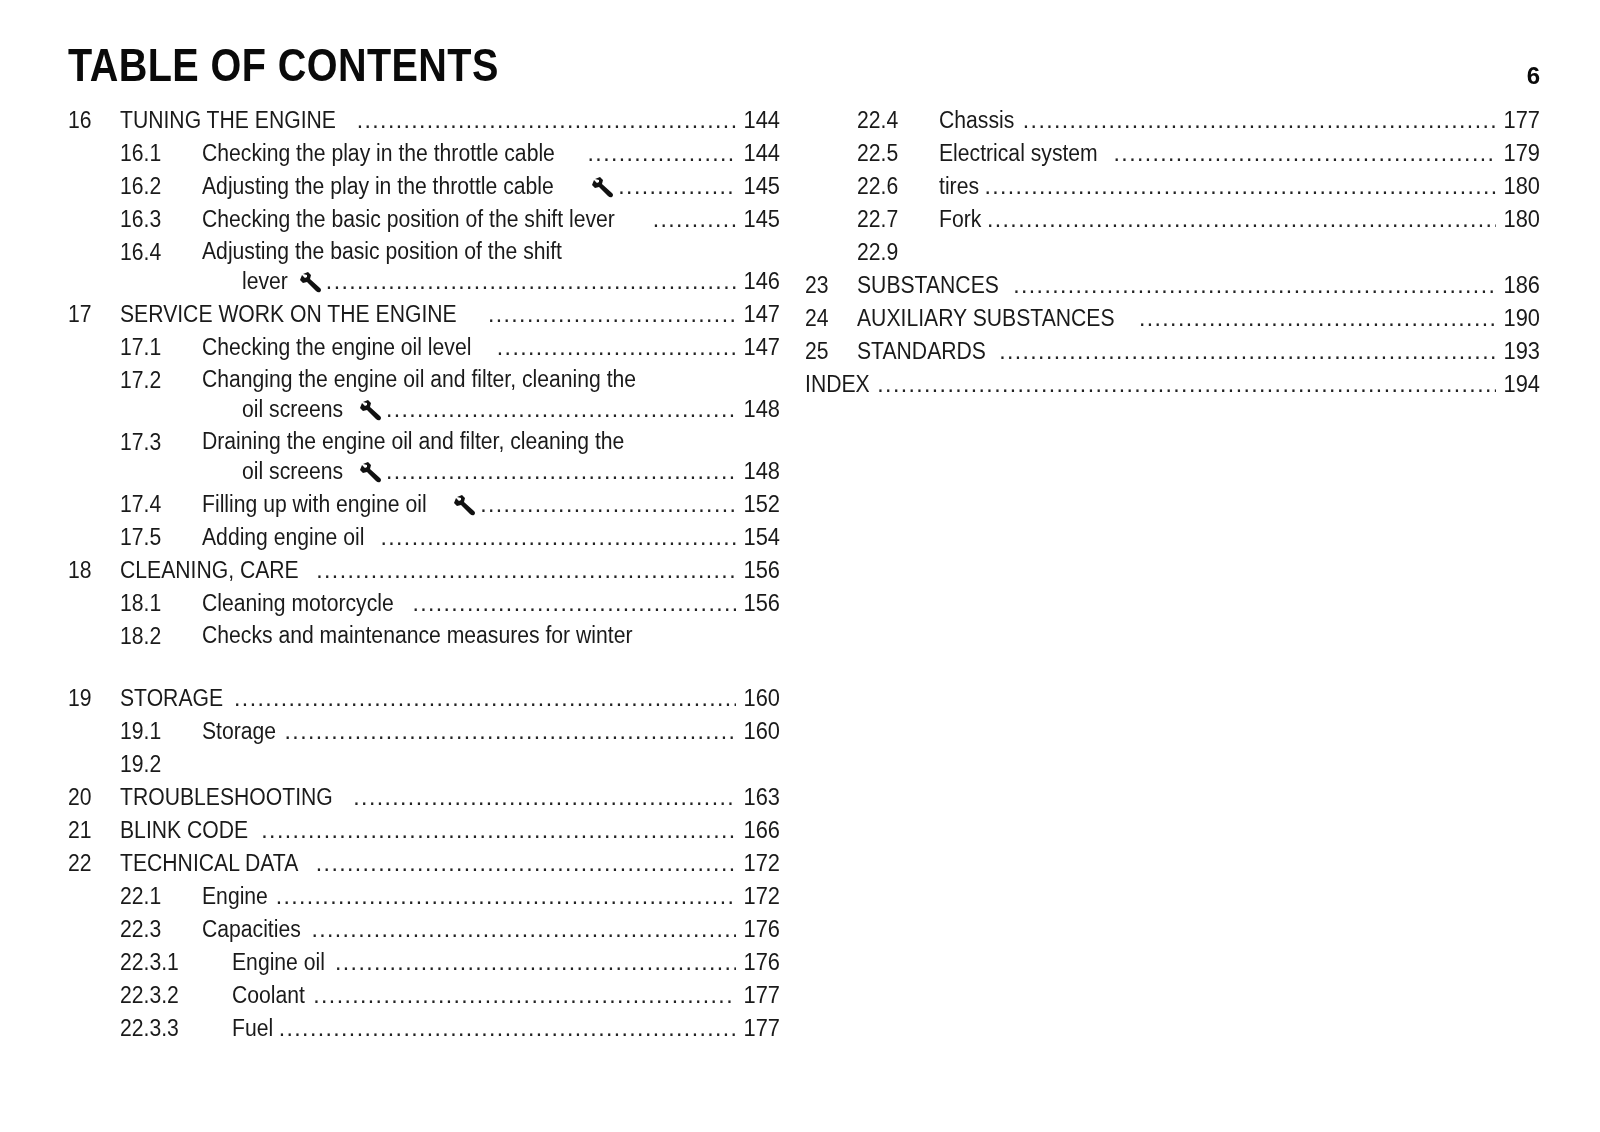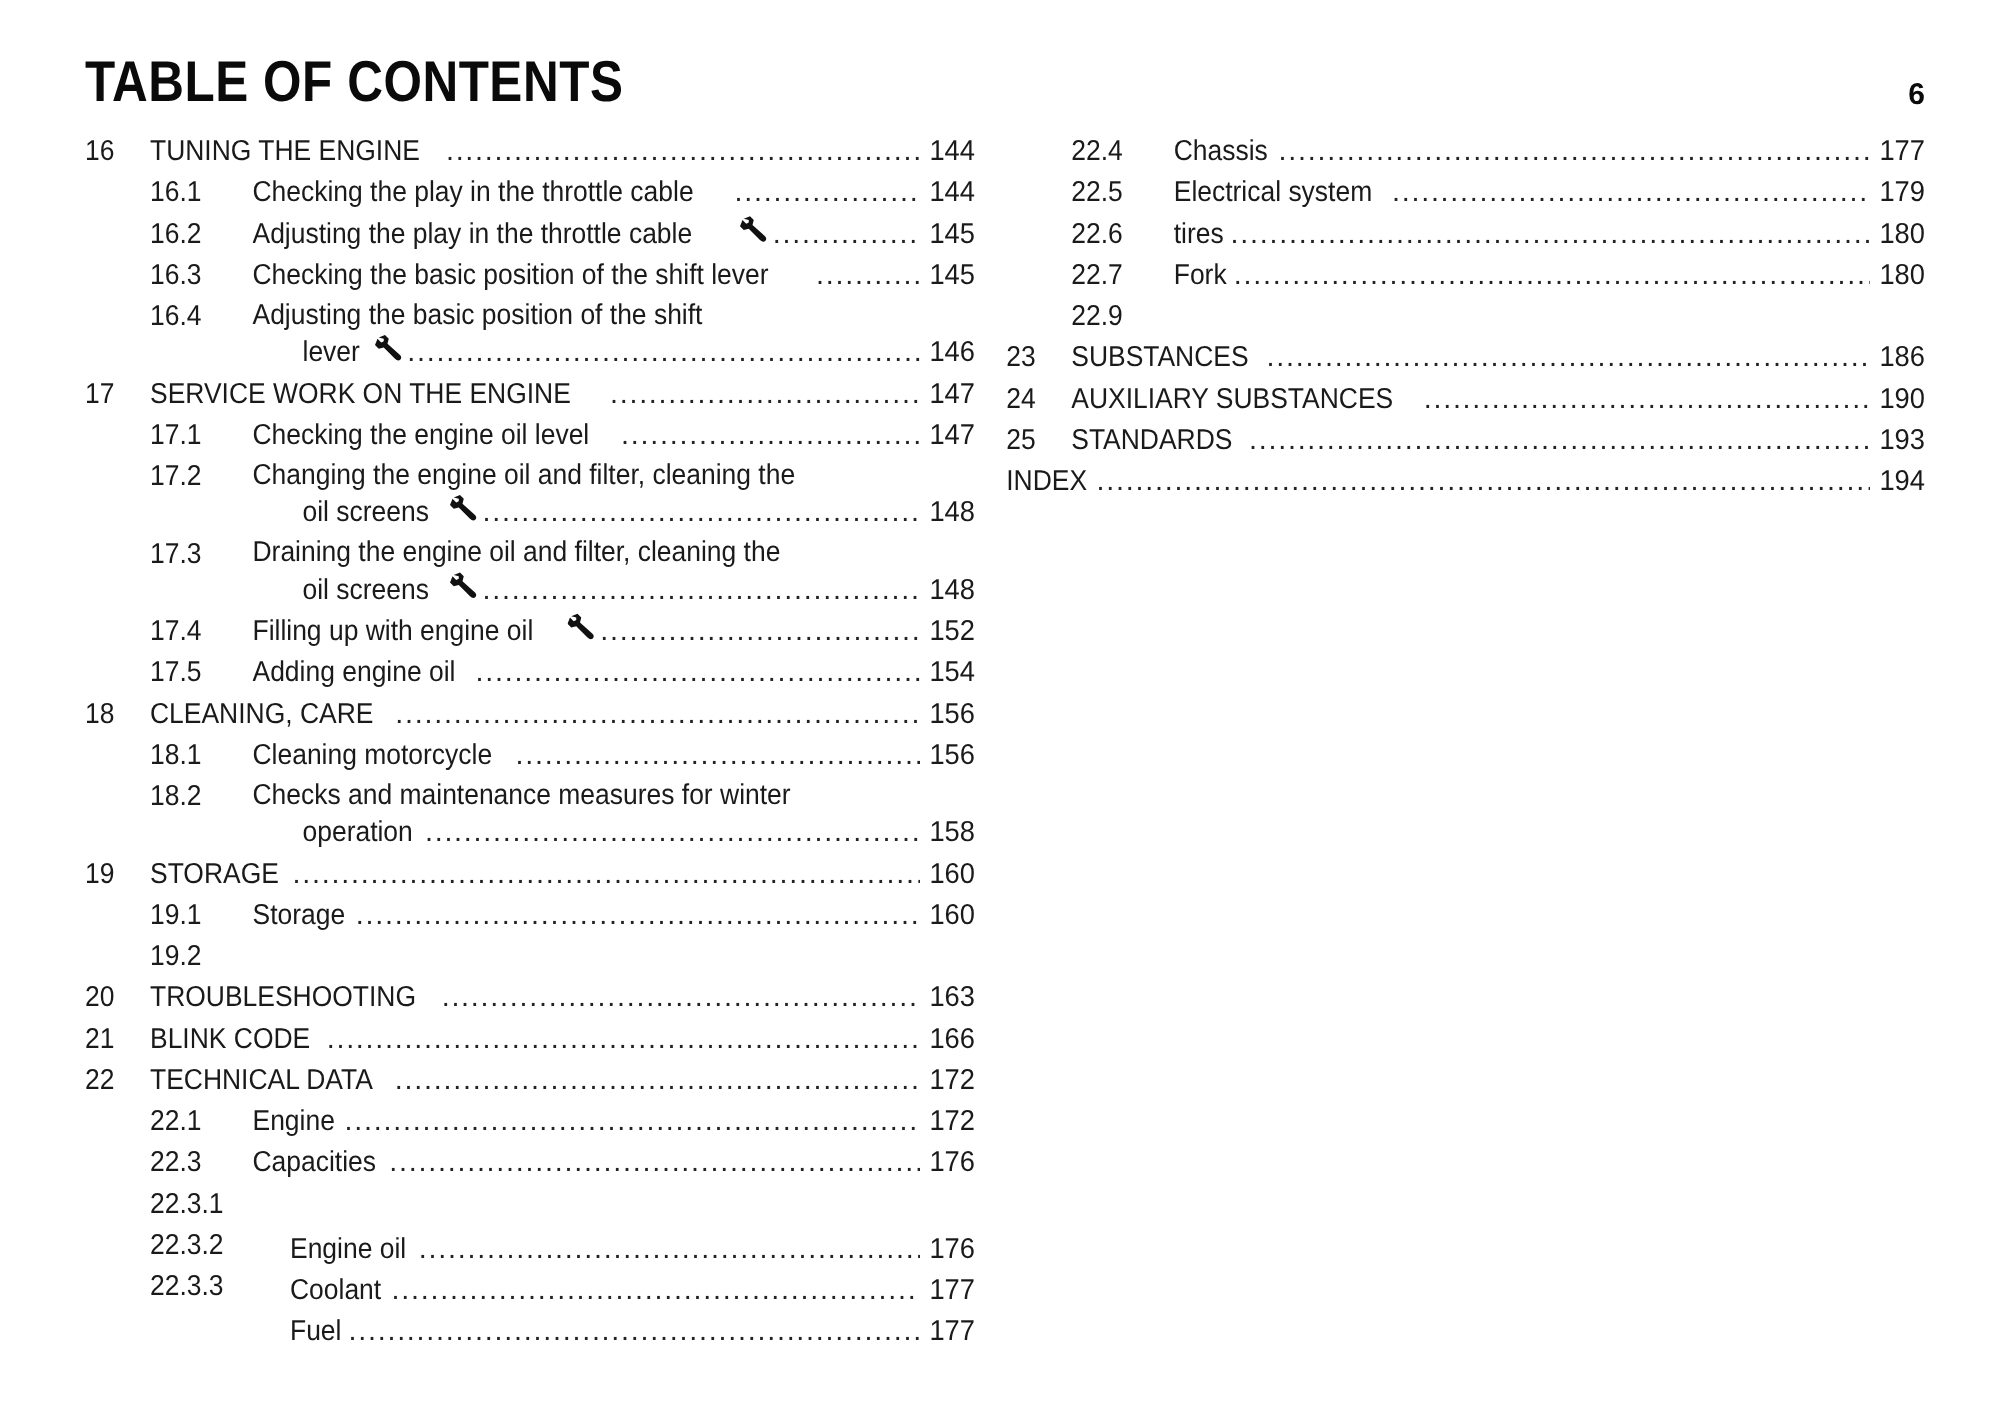--- a/index.html
+++ b/index.html
@@ -108,24 +108,24 @@
       height: 22px;
       vertical-align: -1px;
       margin-left: 8px;
     }
     .wrench svg { width: 24px; height: 22px; display: block; }
 
     
     .lvl-ch .num { left: 0; }
     .lvl-ch .leader-row { left: 52px; }
     .lvl-sub .num { left: 52px; }
-    .lvl-sub .leader-row { left: 134px; }
+    .lvl-sub .leader-row { left: 134px; align-items: center; }
     .lvl-sub .line1 { left: 134px; }
     .lvl-subsub .num { left: 52px; }
-    .lvl-subsub .leader-row { left: 164px; margin-top: 36px; }
+    .lvl-subsub .leader-row { left: 164px; }
 
     
     .col-right .lvl-ch .num { left: -19px; }
     .col-right .lvl-ch .leader-row { left: 33px; }
     .col-right .lvl-sub .num { left: 33px; }
     .col-right .lvl-sub .leader-row { left: 115px; }
     .col-right .lvl-plain .leader-row { left: -19px; align-items: flex-end; }
   </style>
 </head>
 <body>
@@ -276,25 +276,20 @@
     <div class="leader-row">
         <span class="text">Cleaning motorcycle</span>
         <span class="dots"></span>
         <span class="pg">156</span>
       </div>
   </div>
 
   <div class="entry lvl-sub two-line">
     <span class="num">18.2</span>
     <span class="line1" style="transform:scaleX(0.92);transform-origin:left top;">Checks and maintenance measures for winter</span>
-    <div class="leader-row line2" style="top:29px;">
-        <span class="text">operation</span>
-        <span class="dots"></span>
-        <span class="pg">158</span>
-      </div>
   </div>
 
   <div class="entry lvl-ch">
     <span class="num">19</span>
     <div class="leader-row">
         <span class="text">STORAGE</span>
         <span class="dots"></span>
         <span class="pg">160</span>
       </div>
   </div>

